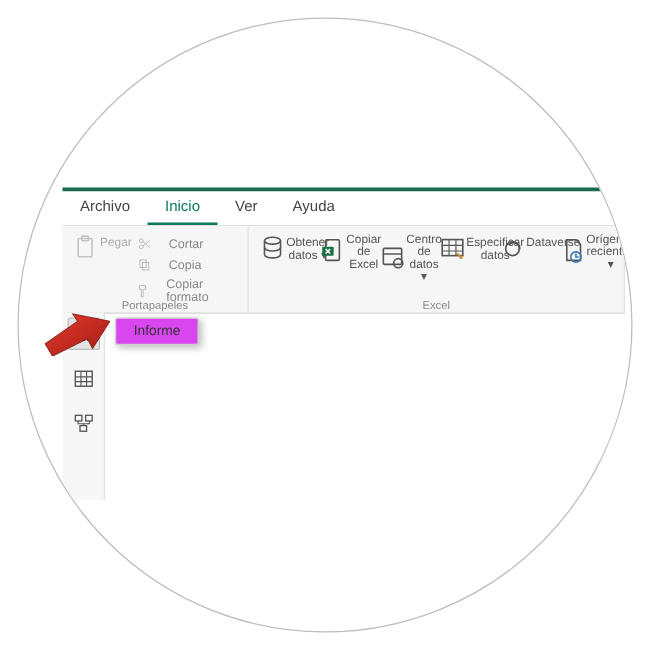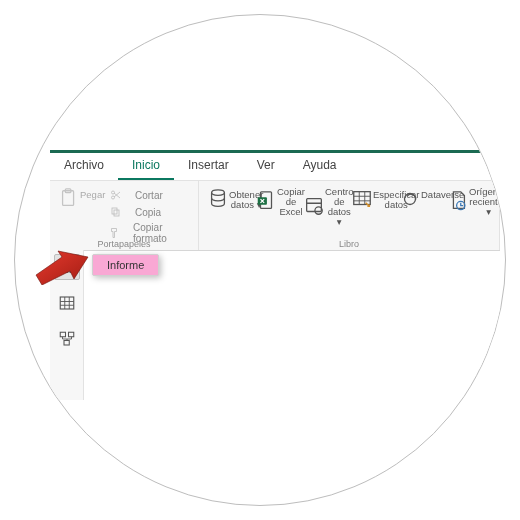--- a/index.html
+++ b/index.html
@@ -116,21 +116,21 @@
     width: 26px; height: 26px;
     display: flex; align-items: center; justify-content: center;
     color: #555;
     cursor: pointer;
     border-radius: 2px;
   }
   .rail-btn.selected { background: #e3e3e3; border: 1px solid #bdbdbd; }
   .tooltip {
     position: absolute;
     left: 42px; top: 104px;
-    background: #f9a8d4;
+    background: #d946ef;
     border: 1px solid #d0d0d0;
     box-shadow: 2px 2px 6px rgba(0,0,0,0.25);
     padding: 4px 14px;
     font-size: 11px;
     color: #333;
     border-radius: 2px;
   }
   .arrow {
     position: absolute;
     left: -18px; top: 95px;
@@ -142,21 +142,20 @@
 </head>
 <body>
 
 <div class="circle-frame">
   <div class="app">
     <div class="app-border"></div>
 
     <div class="tabs">
       <div class="tab">Archivo</div>
       <div class="tab active">Inicio</div>
-      <div class="tab">Insertar</div>
       <div class="tab">Ver</div>
       <div class="tab">Ayuda</div>
     </div>
 
     <div class="ribbon">
 
       <div class="group">
         <div class="big-btn" style="color:#aaa;">
           <div class="iconbox">
             <svg width="22" height="22" viewBox="0 0 24 24">
@@ -251,21 +250,21 @@
         <div class="big-btn">
           <div class="iconbox">
             <svg width="22" height="22" viewBox="0 0 24 24">
                 <path d="M7 2 h8 l4 4 v14 h-12 z" fill="none" stroke="#555" stroke-width="1.4"></path>
                 <circle cx="15" cy="17" r="4.5" fill="none" stroke="#3b78b5" stroke-width="1.4"></circle>
                 <path d="M15 14 v3 h2.5" stroke="#3b78b5" stroke-width="1.4" fill="none"></path>
               </svg>
           </div>
           <div class="lbl">Orígenes recientes ▾</div>
         </div>
-        <div class="group-label">Libro</div>
+        <div class="group-label">Excel</div>
       </div>
     </div>
 
     <div class="left-rail">
       <div class="rail-btn selected">
         <svg width="18" height="18" viewBox="0 0 24 24">
             <rect x="4" y="11" width="3" height="8" fill="none" stroke="#555" stroke-width="1.5"></rect>
             <rect x="10" y="6" width="3" height="13" fill="none" stroke="#555" stroke-width="1.5"></rect>
             <rect x="16" y="9" width="3" height="10" fill="none" stroke="#555" stroke-width="1.5"></rect>
           </svg>

